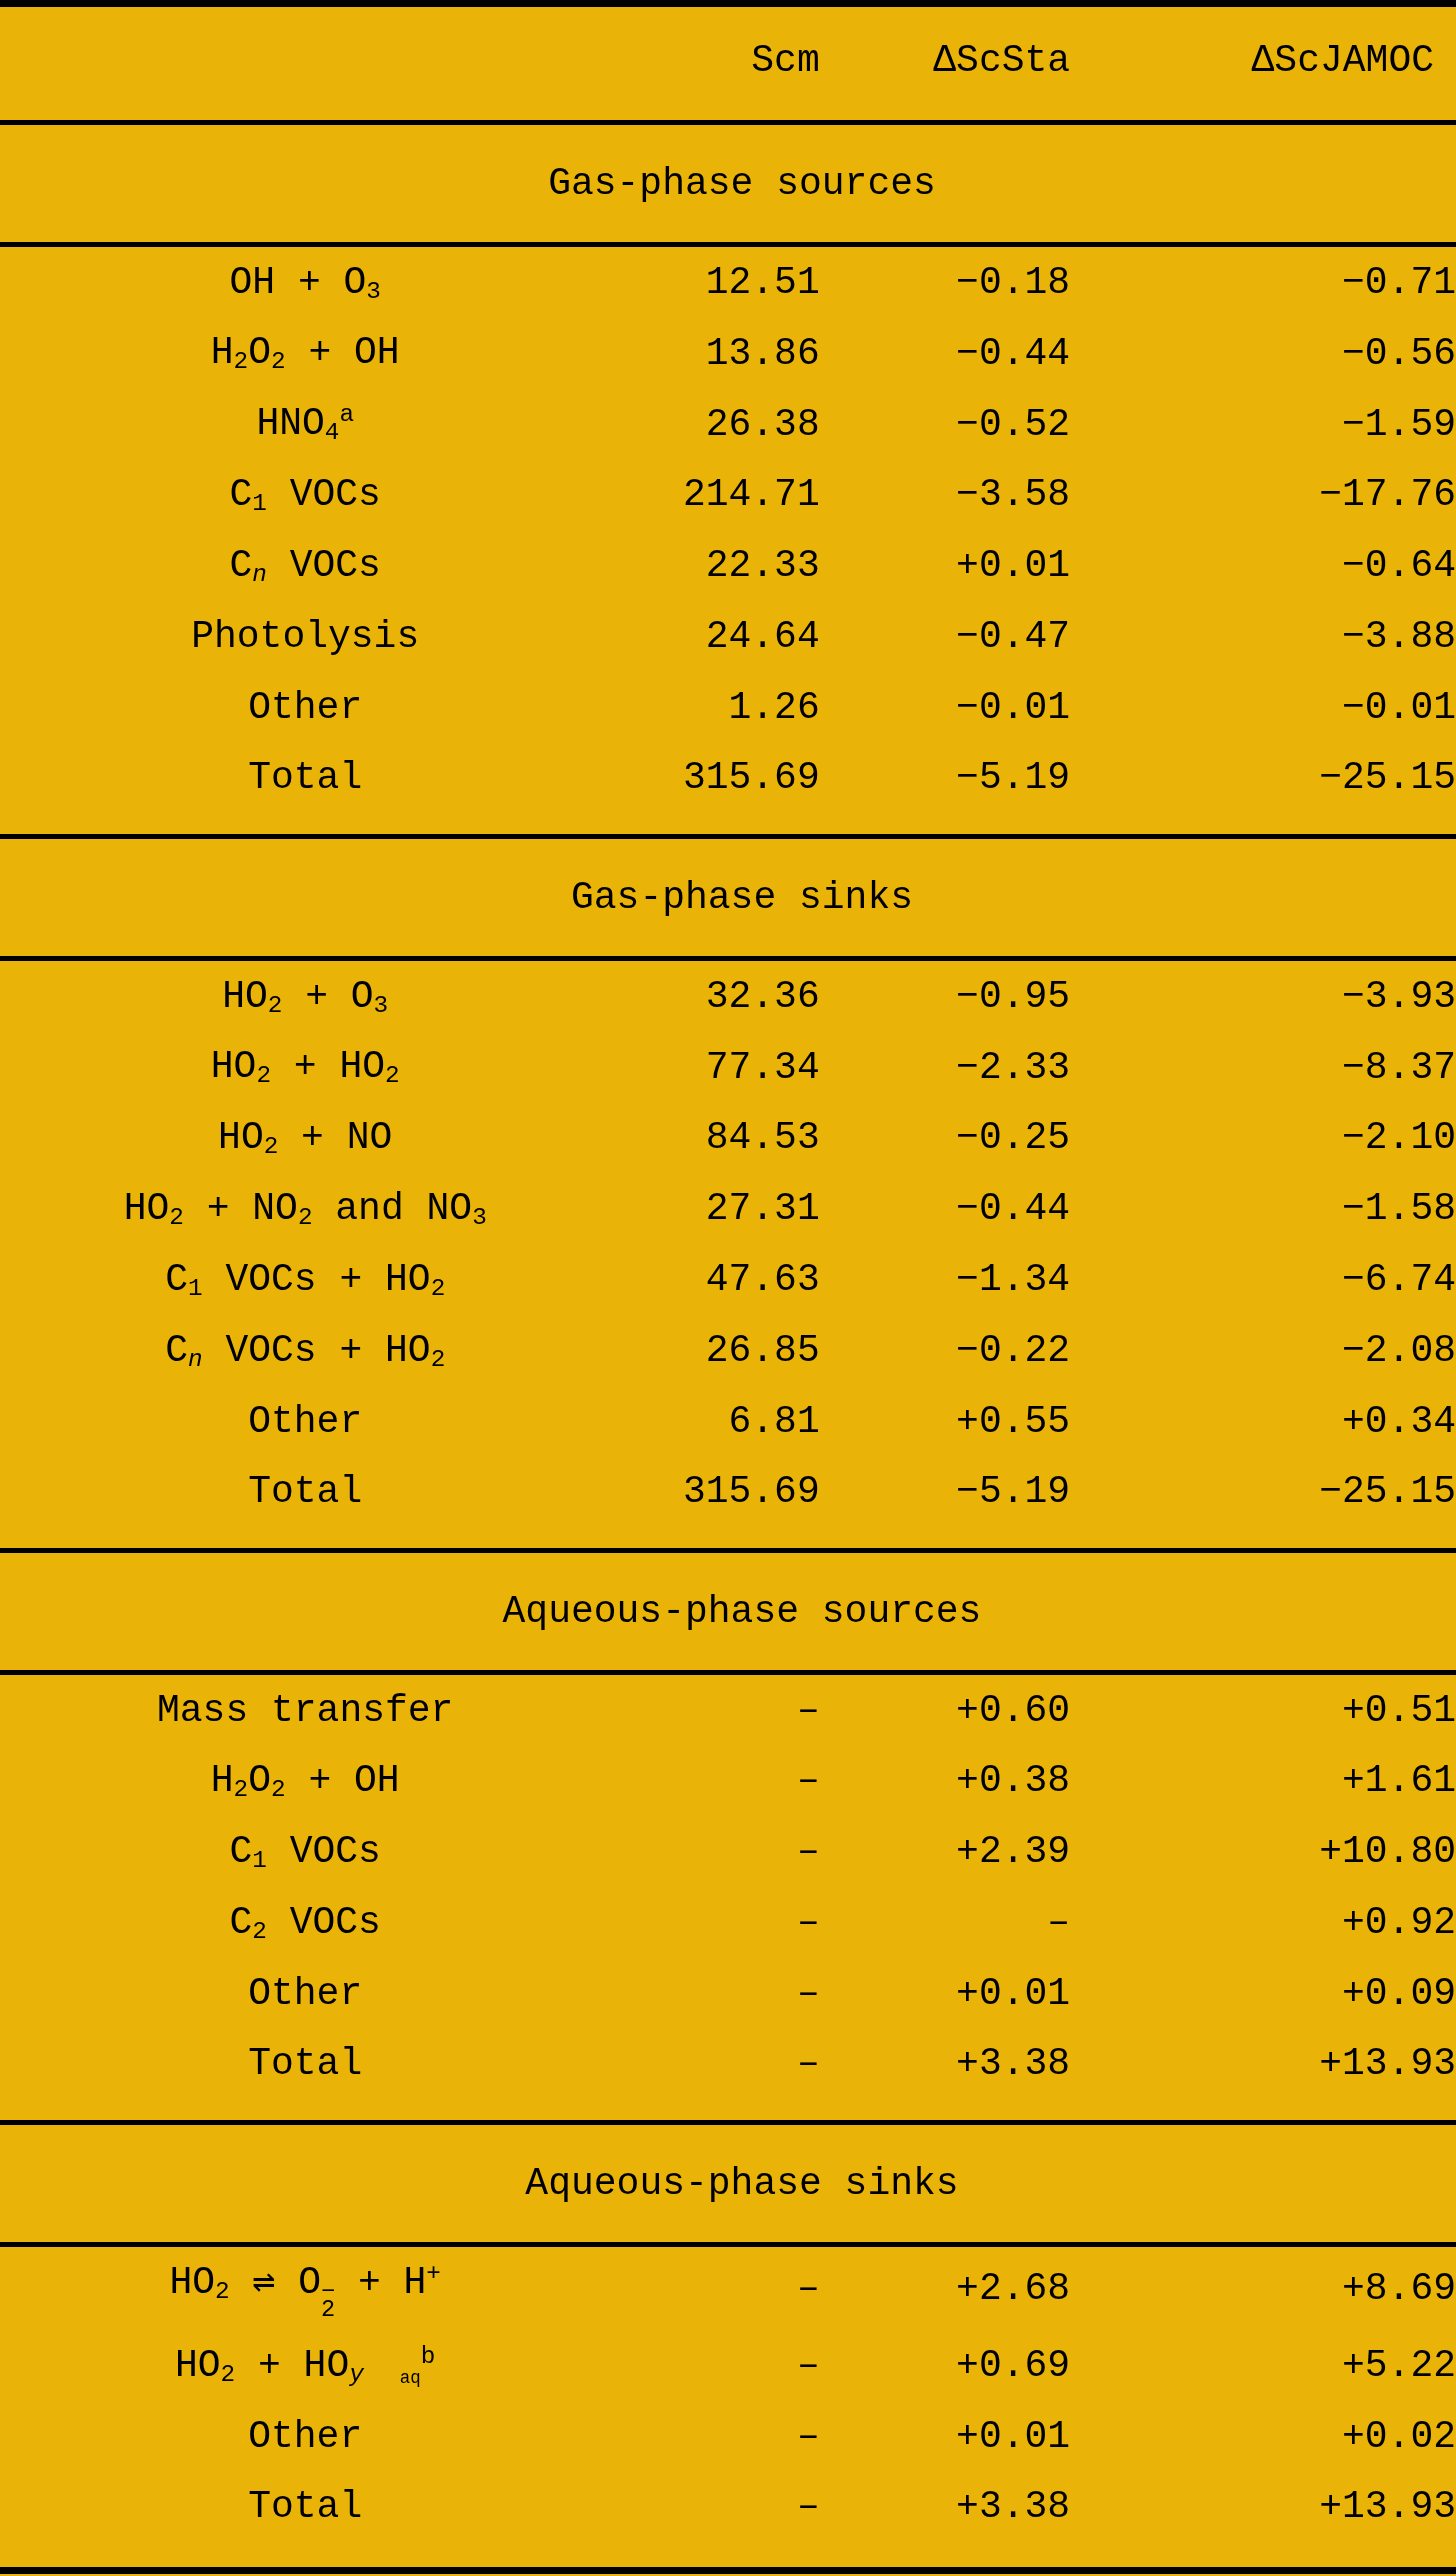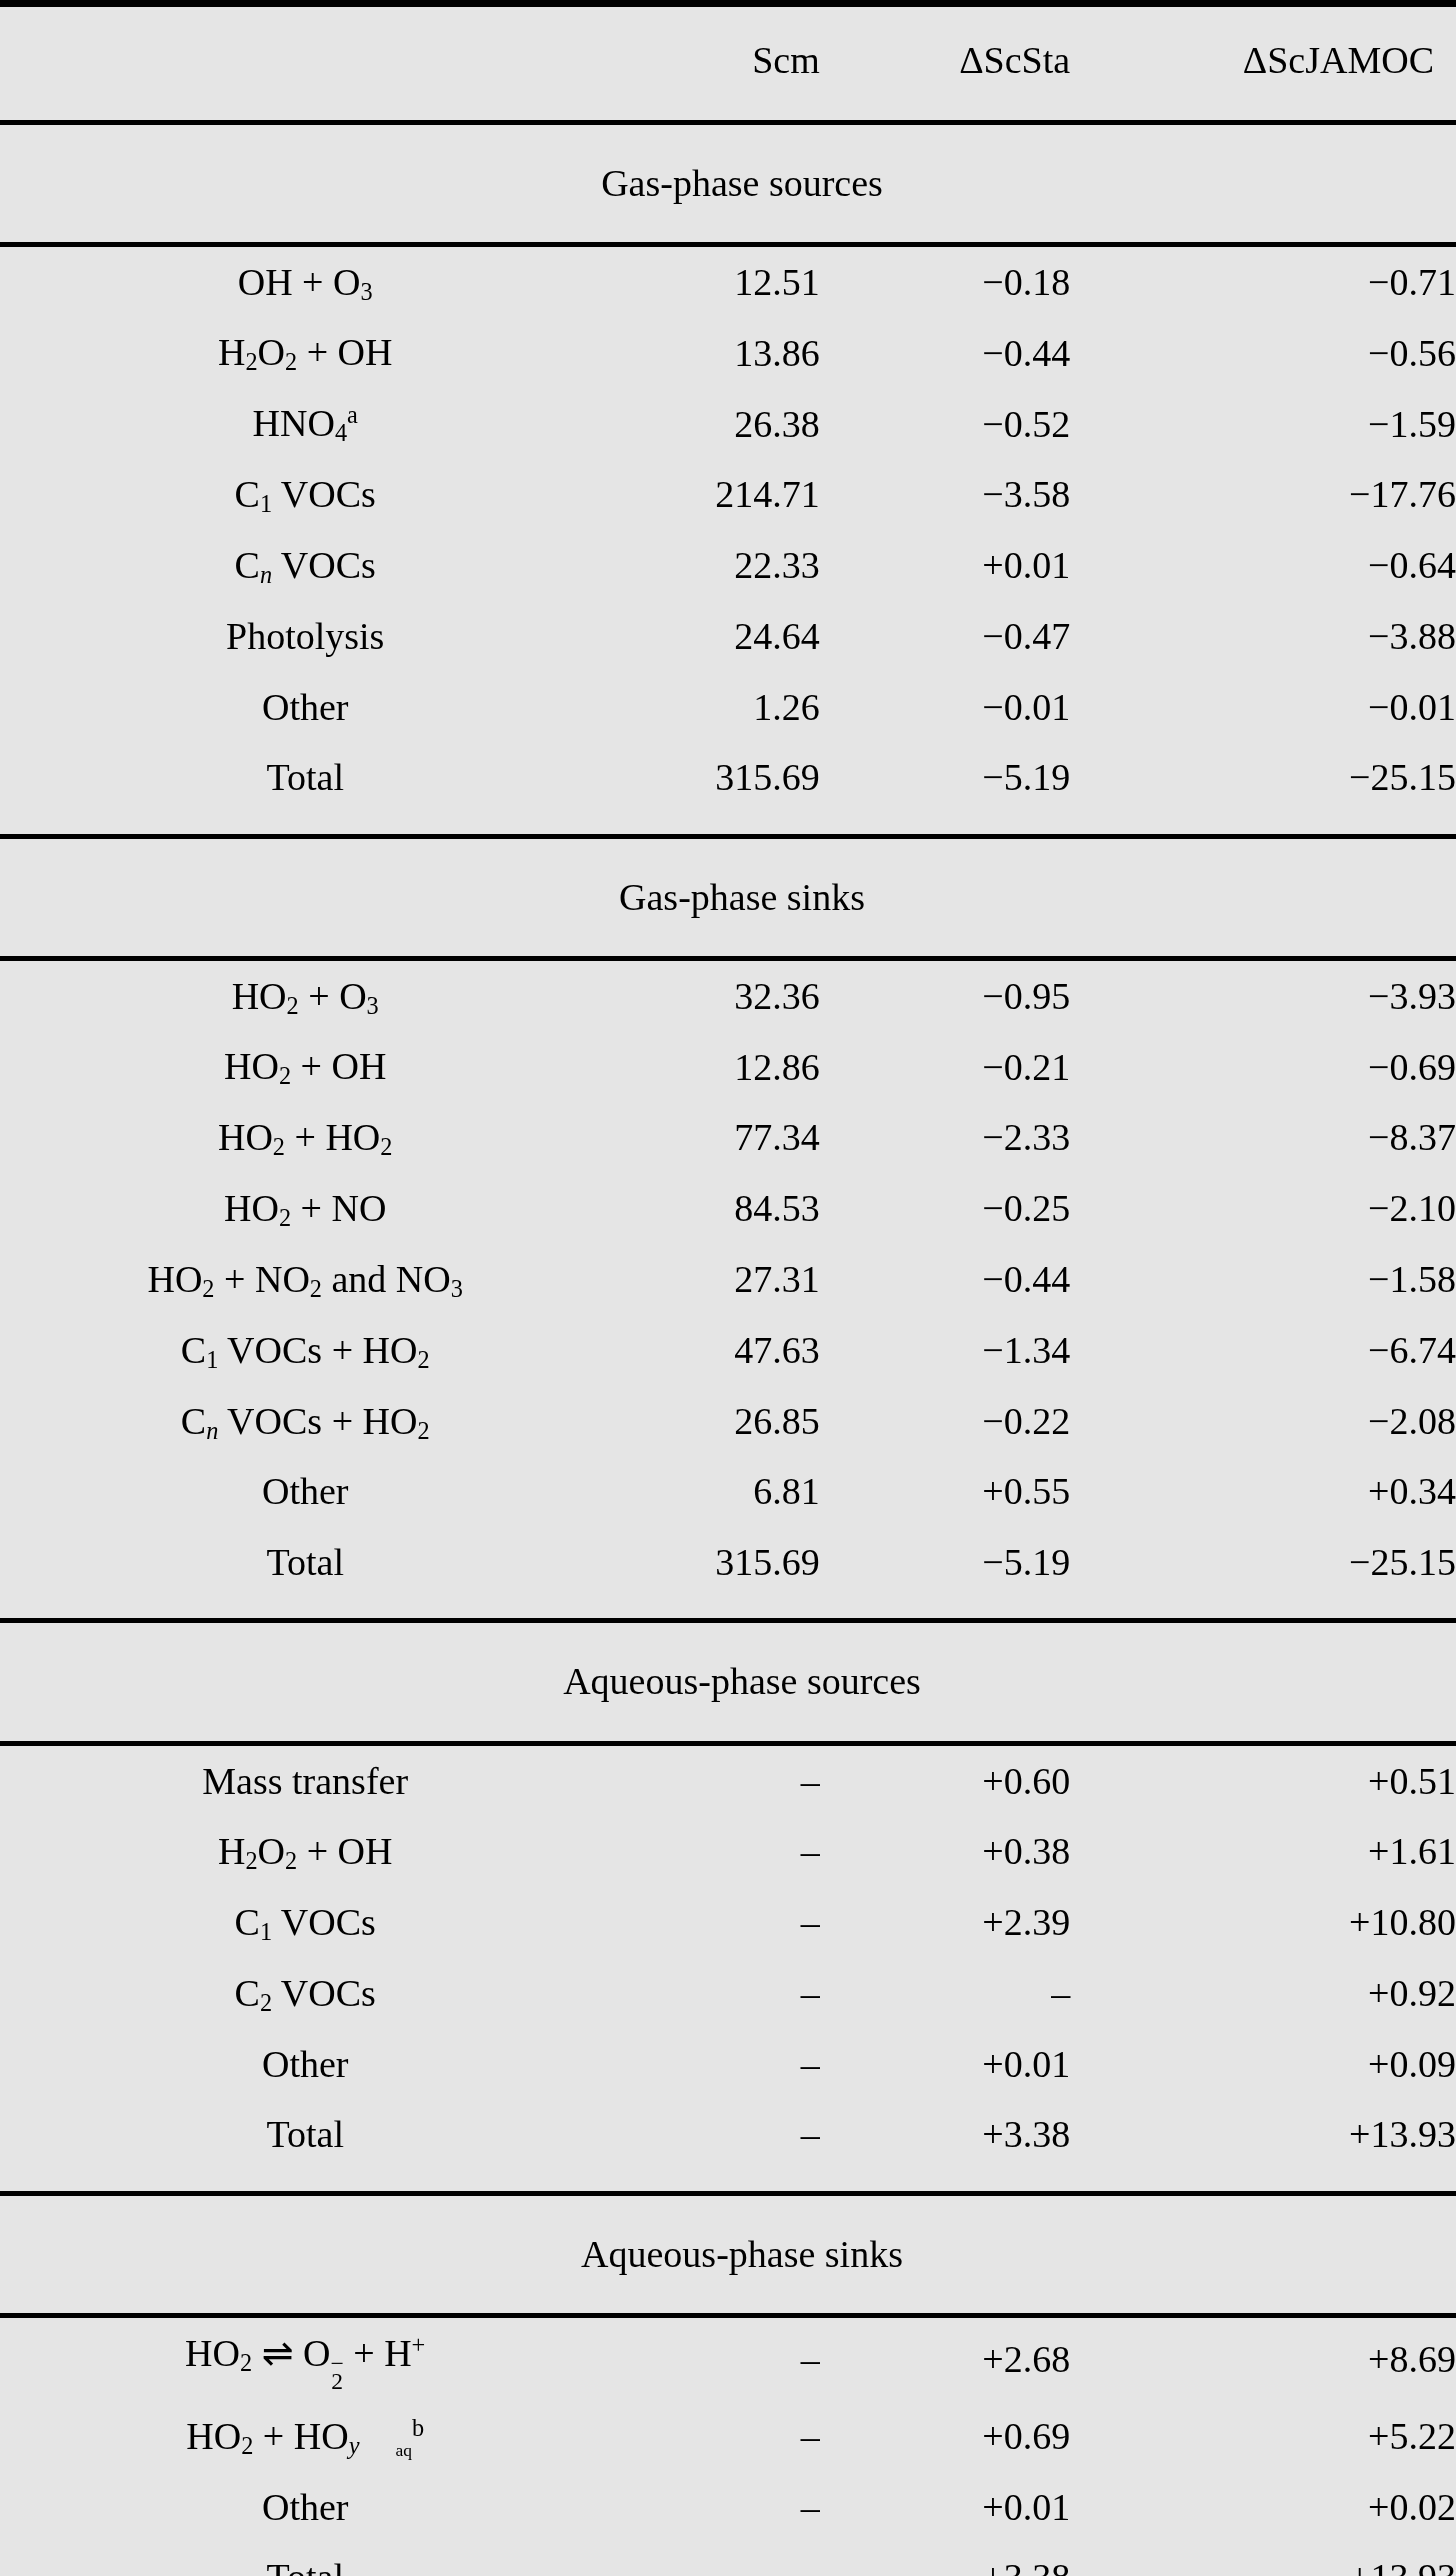--- a/index.html
+++ b/index.html
@@ -3,23 +3,23 @@
 <meta charset="utf-8">
 <style>
   html, body {
     margin: 0;
     padding: 0;
     background: #ffffff;
   }
   .page {
     width: 1456px;
     height: 2576px;
-    background: #e5e5e5;
+    background: #eab308;
     color: #000000;
-    font-family: Liberation Serif, serif;
+    font-family: Liberation Mono, monospace;
     font-size: 38px;
     overflow: hidden;
     box-sizing: border-box;
   }
   table.budget {
     width: 100%;
     border-collapse: collapse;
     table-layout: fixed;
     border-top: 7.7px solid #000;
     border-bottom: 7.7px solid #000;
@@ -150,26 +150,20 @@
         <tr class="section-row">
           <td colspan="4" class="section-heading">Gas-phase sinks</td>
         </tr>
         <tr>
           <td class="lab">HO<span class="sb">2</span> + O<span class="sb">3</span></td>
           <td class="num">32.36</td>
           <td class="num">−0.95</td>
           <td class="num last">−3.93</td>
         </tr>
         <tr>
-          <td class="lab">HO<span class="sb">2</span> + OH</td>
-          <td class="num">12.86</td>
-          <td class="num">−0.21</td>
-          <td class="num last">−0.69</td>
-        </tr>
-        <tr>
           <td class="lab">HO<span class="sb">2</span> + HO<span class="sb">2</span></td>
           <td class="num">77.34</td>
           <td class="num">−2.33</td>
           <td class="num last">−8.37</td>
         </tr>
         <tr>
           <td class="lab">HO<span class="sb">2</span> + NO</td>
           <td class="num">84.53</td>
           <td class="num">−0.25</td>
           <td class="num last">−2.10</td>

